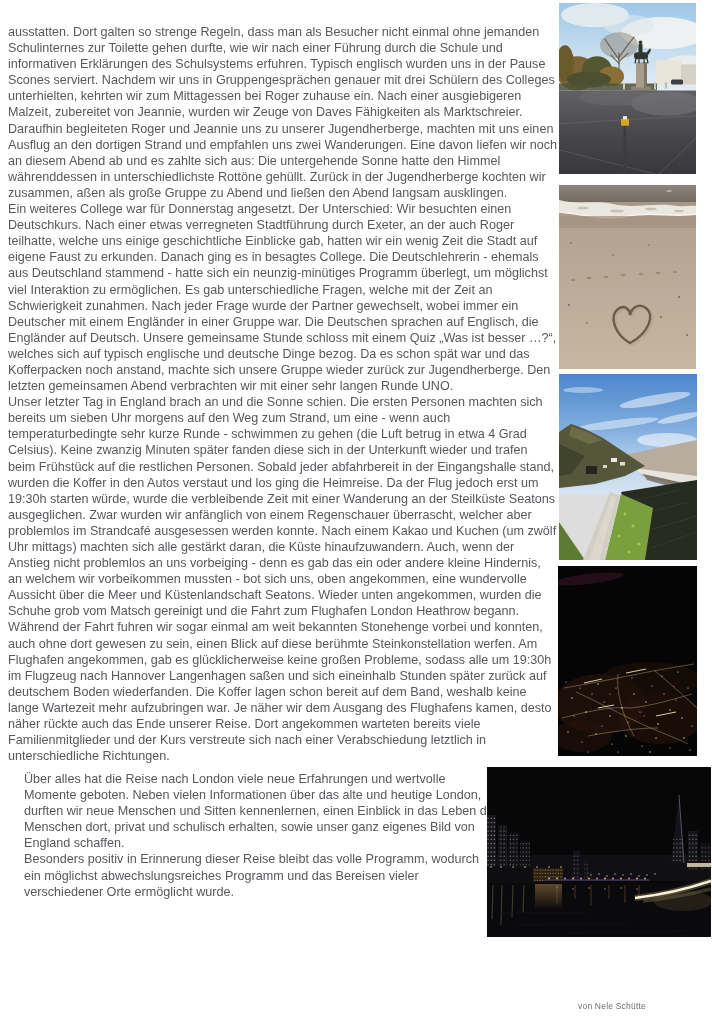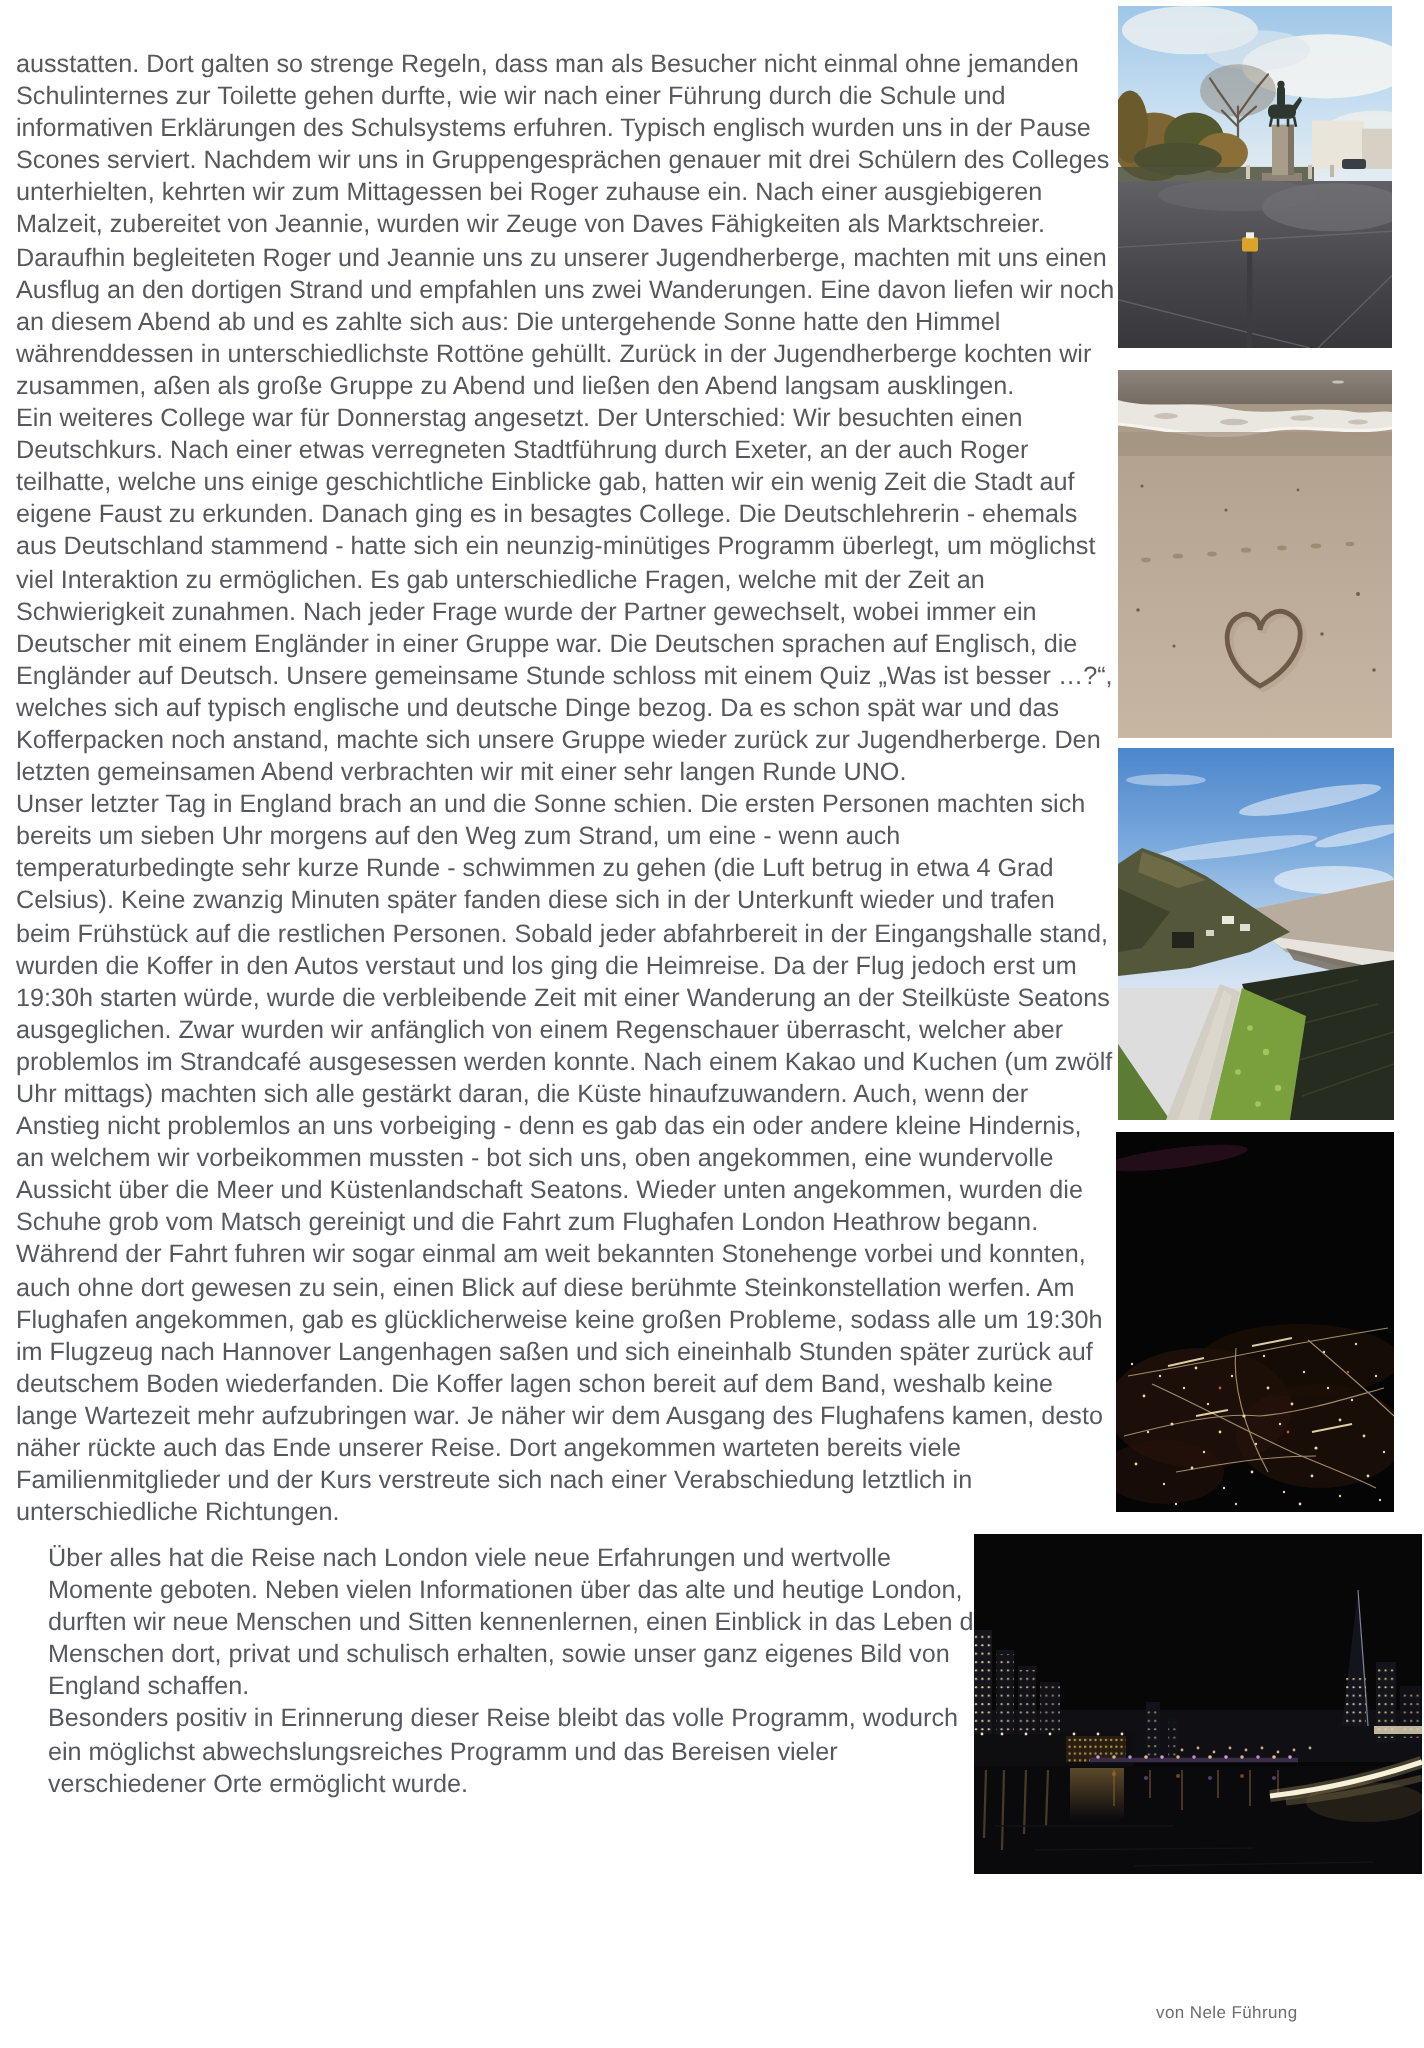--- a/index.html
+++ b/index.html
@@ -402,15 +402,15 @@
       <path d="M224,114 C200,122 174,128 148,131" stroke="#f7f0da" stroke-width="2.6" fill="none"></path>
       <path d="M224,122 C200,128 178,132 156,134" stroke="#6a5f42" stroke-width="3.4" opacity="0.5" fill="none"></path>
       <g stroke="#131316" stroke-width="0.8" fill="none">
         <path d="M10,146 L100,146"></path>
           <path d="M30,158 L140,157"></path>
           <path d="M80,166 L200,164"></path>
       </g>
     </svg>
   </figure>
 
-  <div class="byline">von Nele Führung</div>
+  <div class="byline">von Nele Schütte</div>
 
 </main>
 
 </body></html>

